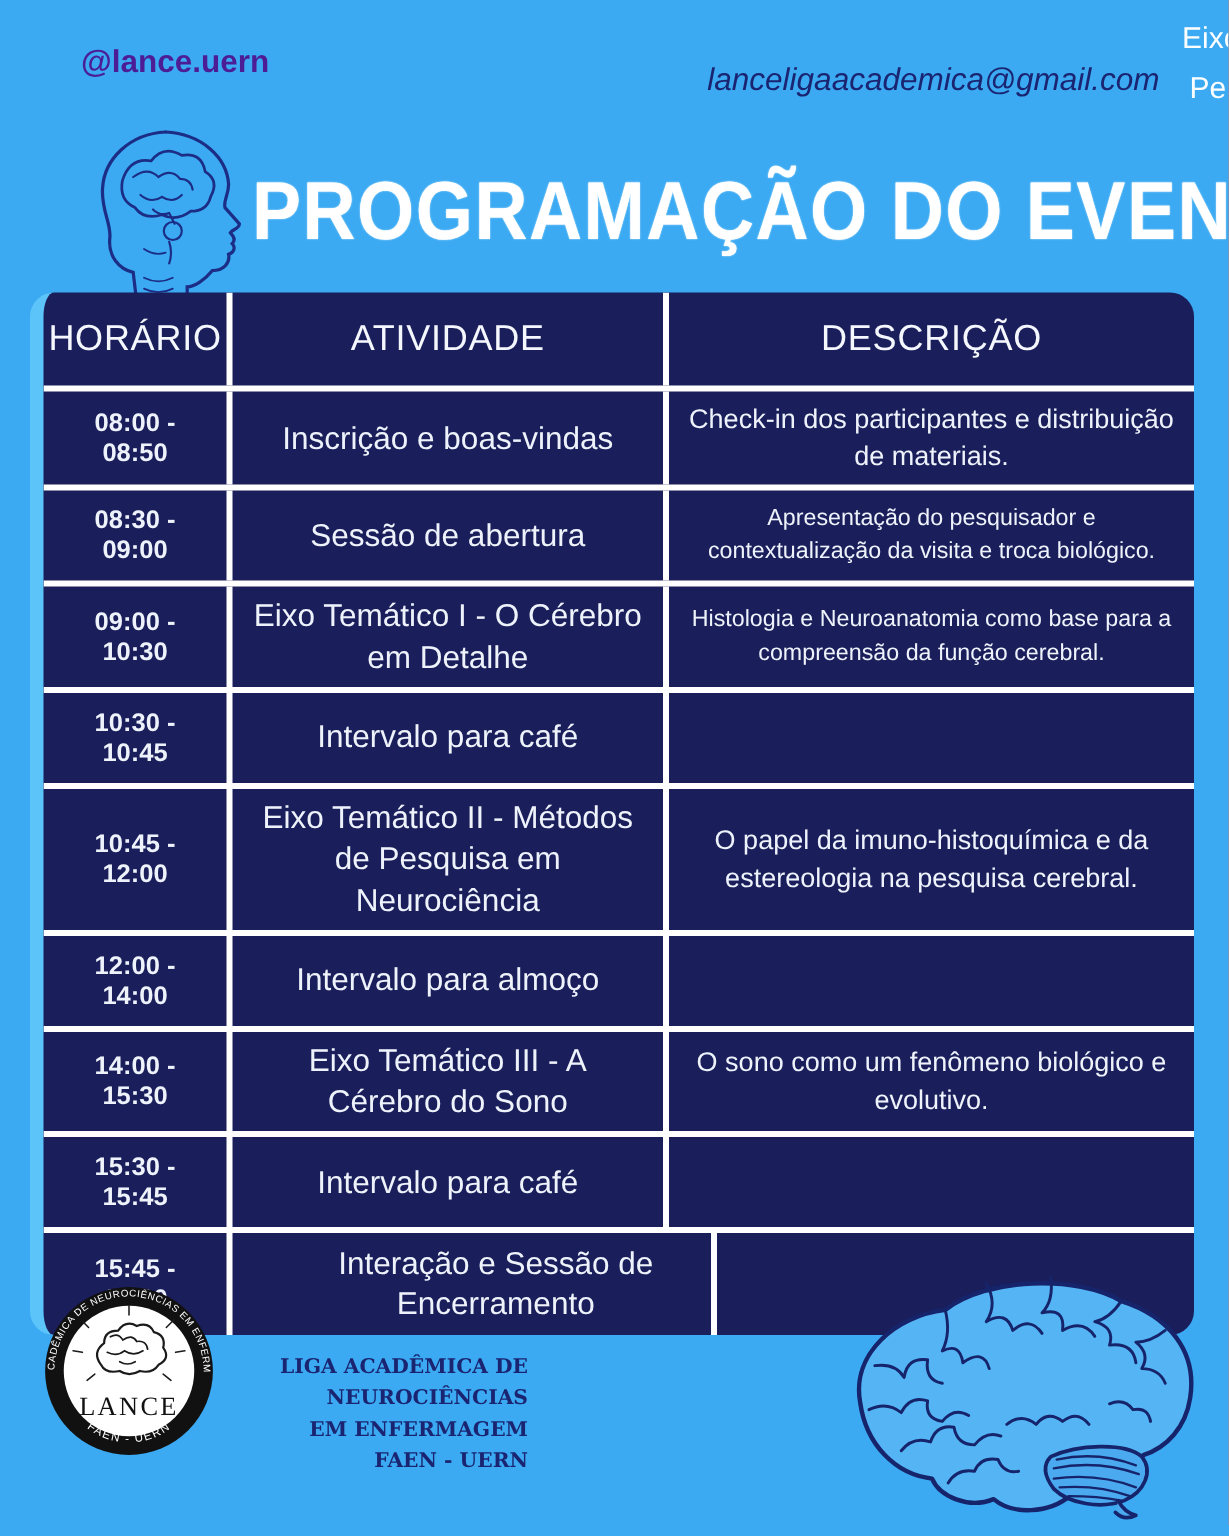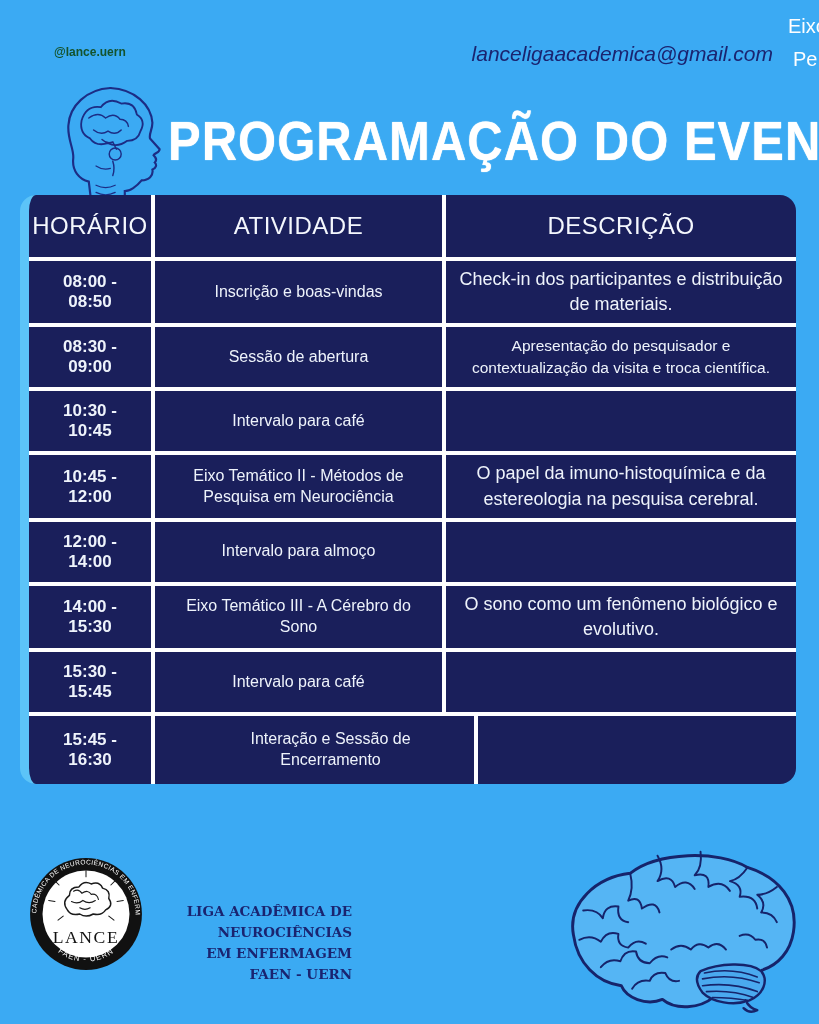--- a/index.html
+++ b/index.html
@@ -6,22 +6,22 @@
   .poster{
     position:relative;
     width:819px;height:1024px;
     background:#3BAAF3;
     overflow:hidden;
     font-family:"Liberation Sans",sans-serif;
     color:#1a2060;
   }
   
   .handle{
-    position:absolute;left:54px;top:45px;
-    font-size:12px;font-weight:600;color:#14532d;
+    position:absolute;left:54px;top:30px;
+    font-size:21px;font-weight:600;color:#4c1d95;
   }
   .email{
     position:absolute;right:46px;top:42px;
     font-size:21px;font-style:italic;font-weight:500;color:#1a2470;text-align:center;
   }
   .corner{
     position:absolute;left:788px;top:16px;
     color:#fdfeff;font-size:20px;line-height:1.0;font-weight:500;
     white-space:nowrap;
   }
@@ -58,21 +58,21 @@
   .cell{
     display:flex;align-items:center;justify-content:center;
     text-align:center;
     padding:6px 12px;
     color:#eef3fb;
     min-height:48px;
   }
   .cell.c0,.cell.c1{border-right:4px solid #ffffff;}
   .header-row .cell{min-height:50px;font-size:24px;letter-spacing:0.5px;font-weight:400;color:#f4f7fd;}
   .time-cell{font-size:17px;font-weight:bold;}
-  .activity-cell{font-size:16px;line-height:1.3;}
+  .activity-cell{font-size:21px;line-height:1.3;}
   .description-cell{font-size:18px;line-height:1.4;}
   .description-cell.small{font-size:15.5px;line-height:1.45;}
   #schedule-body .row{min-height:60px;}
   #schedule-body .row:last-child{min-height:68px;}
   
   .logo{position:absolute;left:28px;top:856px;}
   .org-text{
     position:absolute;left:142px;top:901px;width:210px;
     text-align:right;
     font-family:"DejaVu Serif","Liberation Serif",serif;
@@ -117,21 +117,26 @@
     </div>
     <div id="schedule-body">
         <div class="row">
           <div class="cell c0 time-cell">08:00 - 08:50</div>
           <div class="cell c1 activity-cell">Inscrição e boas-vindas</div>
           <div class="cell c2 description-cell">Check-in dos participantes e distribuição de materiais.</div>
         </div>
         <div class="row">
           <div class="cell c0 time-cell">08:30 - 09:00</div>
           <div class="cell c1 activity-cell">Sessão de abertura</div>
-          <div class="cell c2 description-cell small">Apresentação do pesquisador e contextualização da visita e troca científica.</div>
+          <div class="cell c2 description-cell small">Apresentação do pesquisador e contextualização da visita e troca biológico.</div>
+        </div>
+        <div class="row">
+          <div class="cell c0 time-cell">09:00 - 10:30</div>
+          <div class="cell c1 activity-cell">Eixo Temático I - O Cérebro em Detalhe</div>
+          <div class="cell c2 description-cell small">Histologia e Neuroanatomia como base para a compreensão da função cerebral.</div>
         </div>
         <div class="row">
           <div class="cell c0 time-cell">10:30 - 10:45</div>
           <div class="cell c1 activity-cell">Intervalo para café</div>
           <div class="cell c2 description-cell"></div>
         </div>
         <div class="row">
           <div class="cell c0 time-cell">10:45 - 12:00</div>
           <div class="cell c1 activity-cell">Eixo Temático II - Métodos de Pesquisa em Neurociência</div>
           <div class="cell c2 description-cell">O papel da imuno-histoquímica e da estereologia na pesquisa cerebral.</div>

